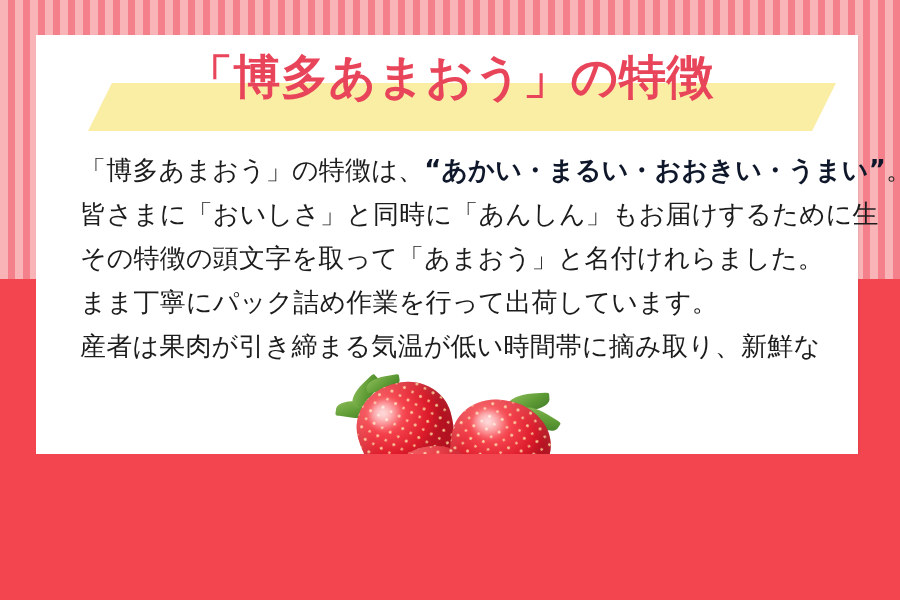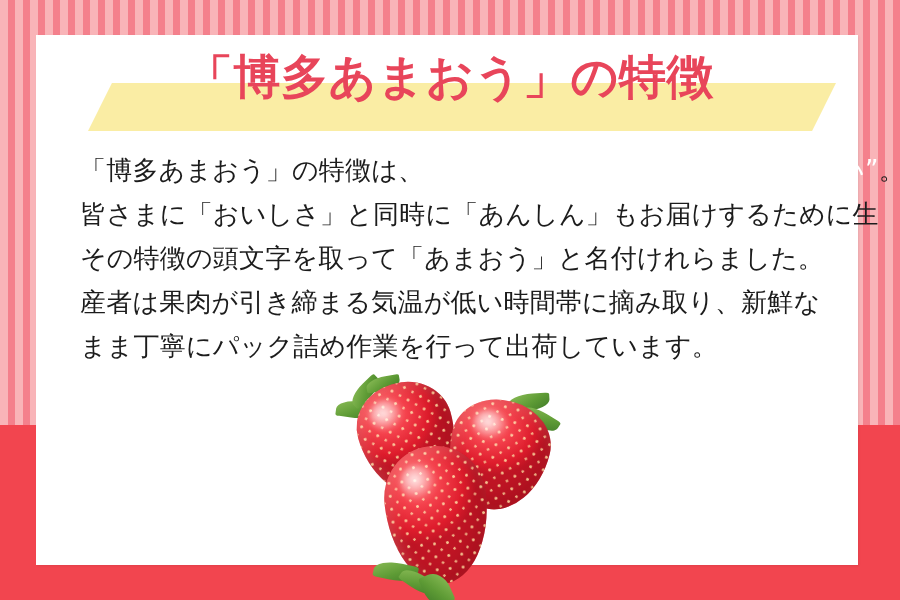--- a/index.html
+++ b/index.html
@@ -1,21 +1,21 @@
 <!DOCTYPE html>
 <html><head>
 <meta charset="utf-8">
 <style>
   html,body{margin:0;padding:0;}
   body{
     width:900px;height:600px;overflow:hidden;
     font-family:"DejaVu Sans","Liberation Sans",sans-serif;
     background:#F2454F;
   }
-  #stage{position:relative;width:900px;height:600px;overflow:hidden;background:#F2454F;}
+  #stage{position:relative;width:900px;height:454px;overflow:hidden;background:#F2454F;}
 
   
   .stripes{
     position:absolute;left:0;top:0;width:900px;height:475px;
     background:repeating-linear-gradient(
       to right,
       #F9B4B8 0px, #F9B4B8 8px,
       #F4808C 8px, #F4808C 15px
     );
   }
@@ -54,21 +54,21 @@
 
   
   .body-copy{
     position:absolute;left:80px;top:148px;width:760px;
     font-size:26px;line-height:44px;
     color:#1C1C1C;
     letter-spacing:.2px;
     white-space:nowrap;
   }
   .body-copy .ln{display:block;}
-  .accent{color:#ffffff;font-weight:400;}
+  .accent{color:#0f172a;font-weight:700;}
 
   
   .berries{
     position:absolute;left:352px;top:378px;width:230px;height:215px;
   }
   .berry{position:absolute;}
   .berry .flesh{
     position:absolute;left:0;top:0;width:100%;height:100%;
     background:radial-gradient(ellipse 58% 46% at 34% 24%, #FF8C8C 0%, #F4414C 38%, #DE1C2C 78%, #C01525 100%);
     border-radius:48% 48% 50% 50% / 38% 38% 62% 62%;
@@ -118,22 +118,22 @@
   <div class="hl-bar"></div>
 
   <div class="title">「博多あまおう」の特徴</div>
 
   <div class="body-copy">
     <span class="ln">
       <span>「博多あまおう」の特徴は、</span><span class="accent">“あかい・まるい・おおきい・うまい”</span><span>。</span>
     </span>
     <span class="ln">皆さまに「おいしさ」と同時に「あんしん」もお届けするために生</span>
     <span class="ln">その特徴の頭文字を取って「あまおう」と名付けれらました。</span>
+    <span class="ln">まま丁寧にパック詰め作業を行って出荷しています。</span>
     <span class="ln">産者は果肉が引き締まる気温が低い時間帯に摘み取り、新鮮な</span>
-    <span class="ln">まま丁寧にパック詰め作業を行って出荷しています。</span>
   </div>
 
   <div class="berries">
 
     <div class="berry" id="berryA">
       <div class="leaf" style="left:-14px;top:6px;width:40px;height:17px;transform:rotate(24deg);"></div>
       <div class="leaf" style="left:2px;top:-8px;width:36px;height:15px;transform:rotate(-28deg);"></div>
       <div class="leaf" style="left:22px;top:-10px;width:34px;height:14px;transform:rotate(6deg);"></div>
       <div class="flesh"></div>
       <div class="seeds"></div>

